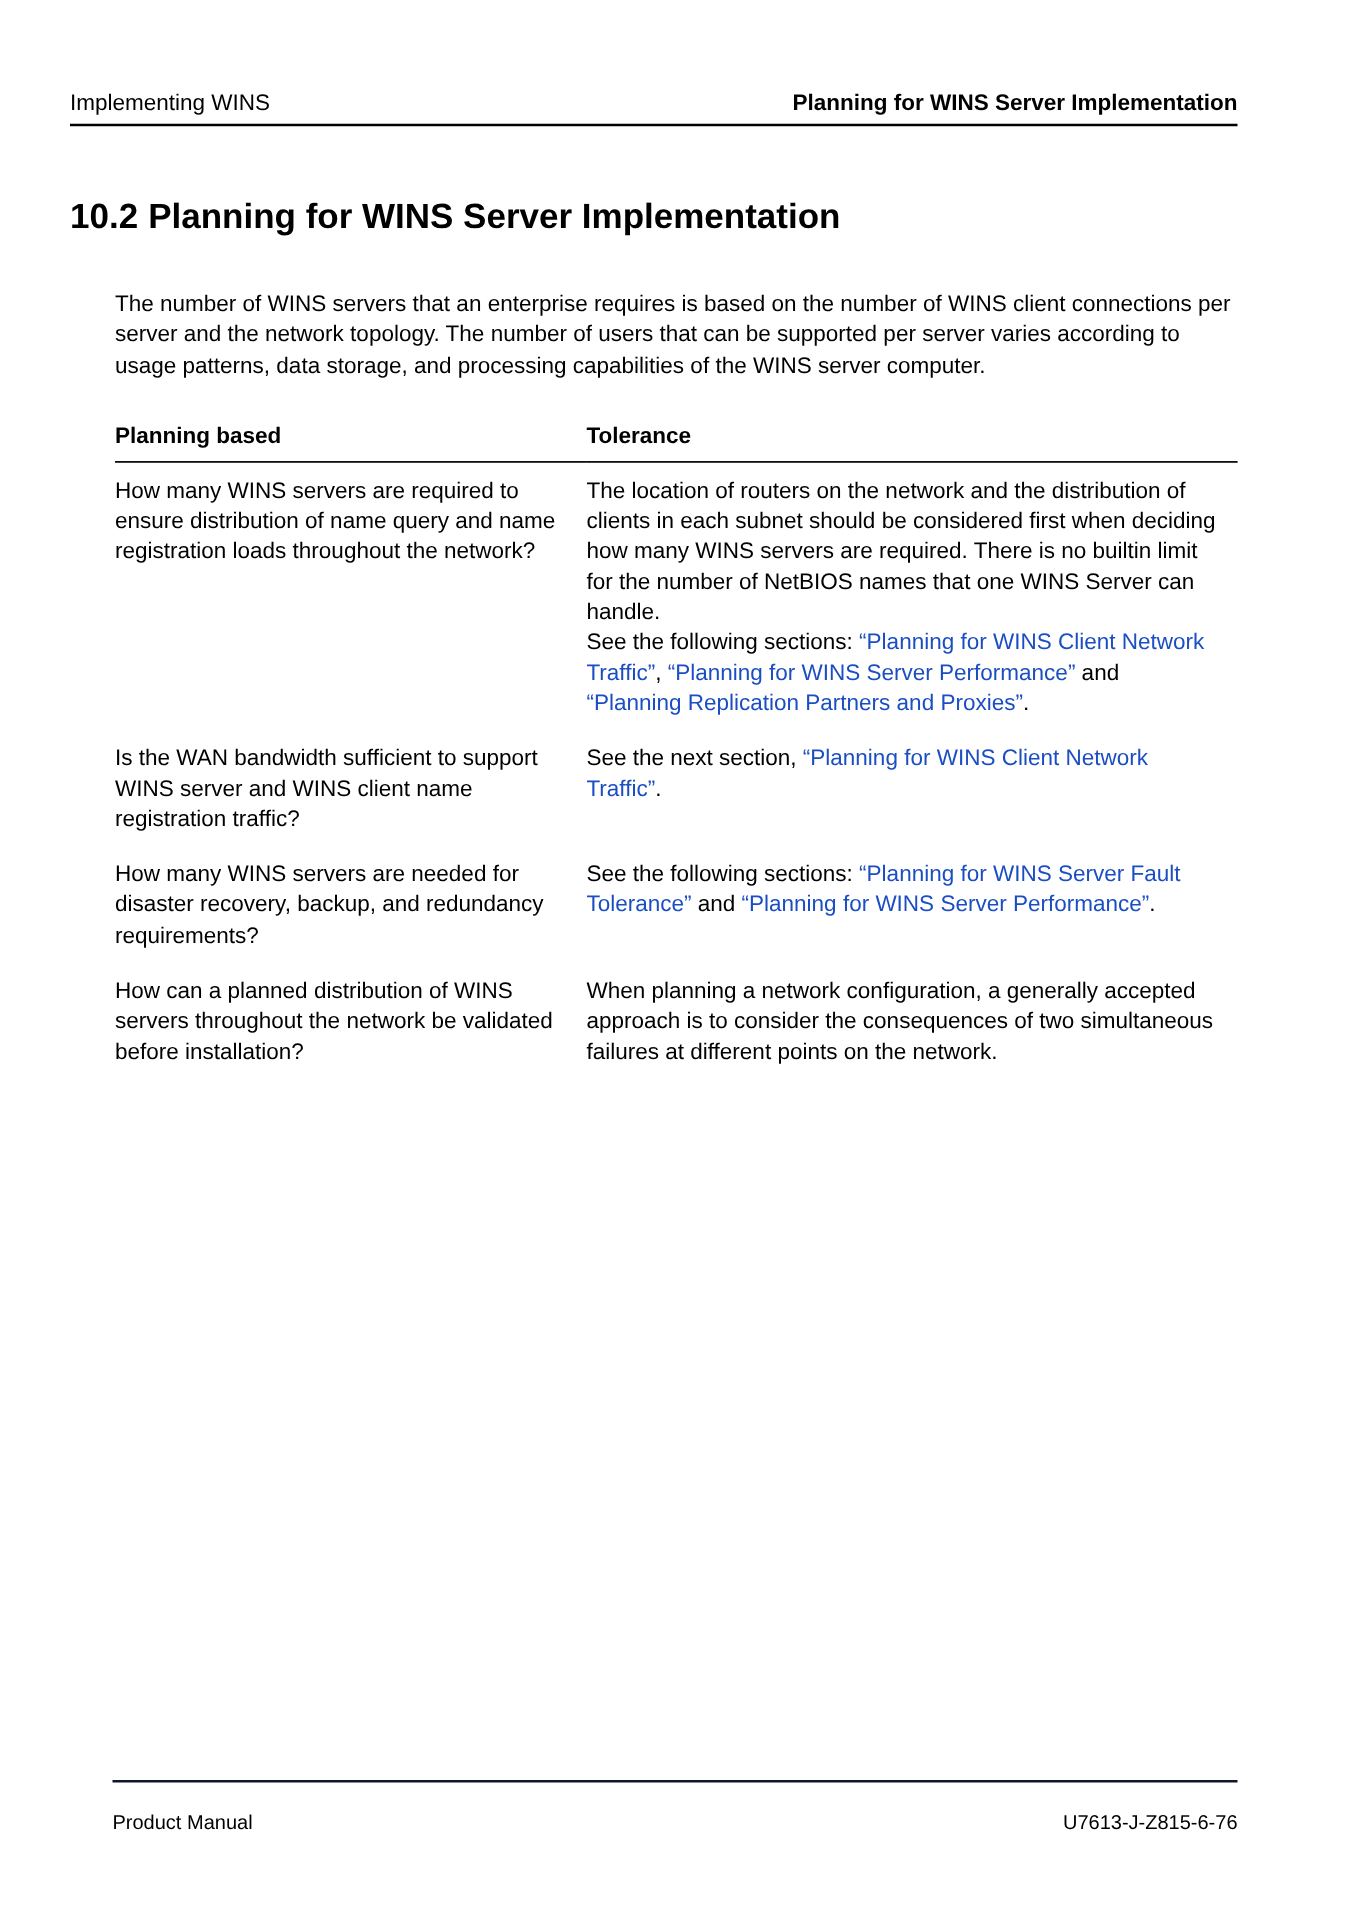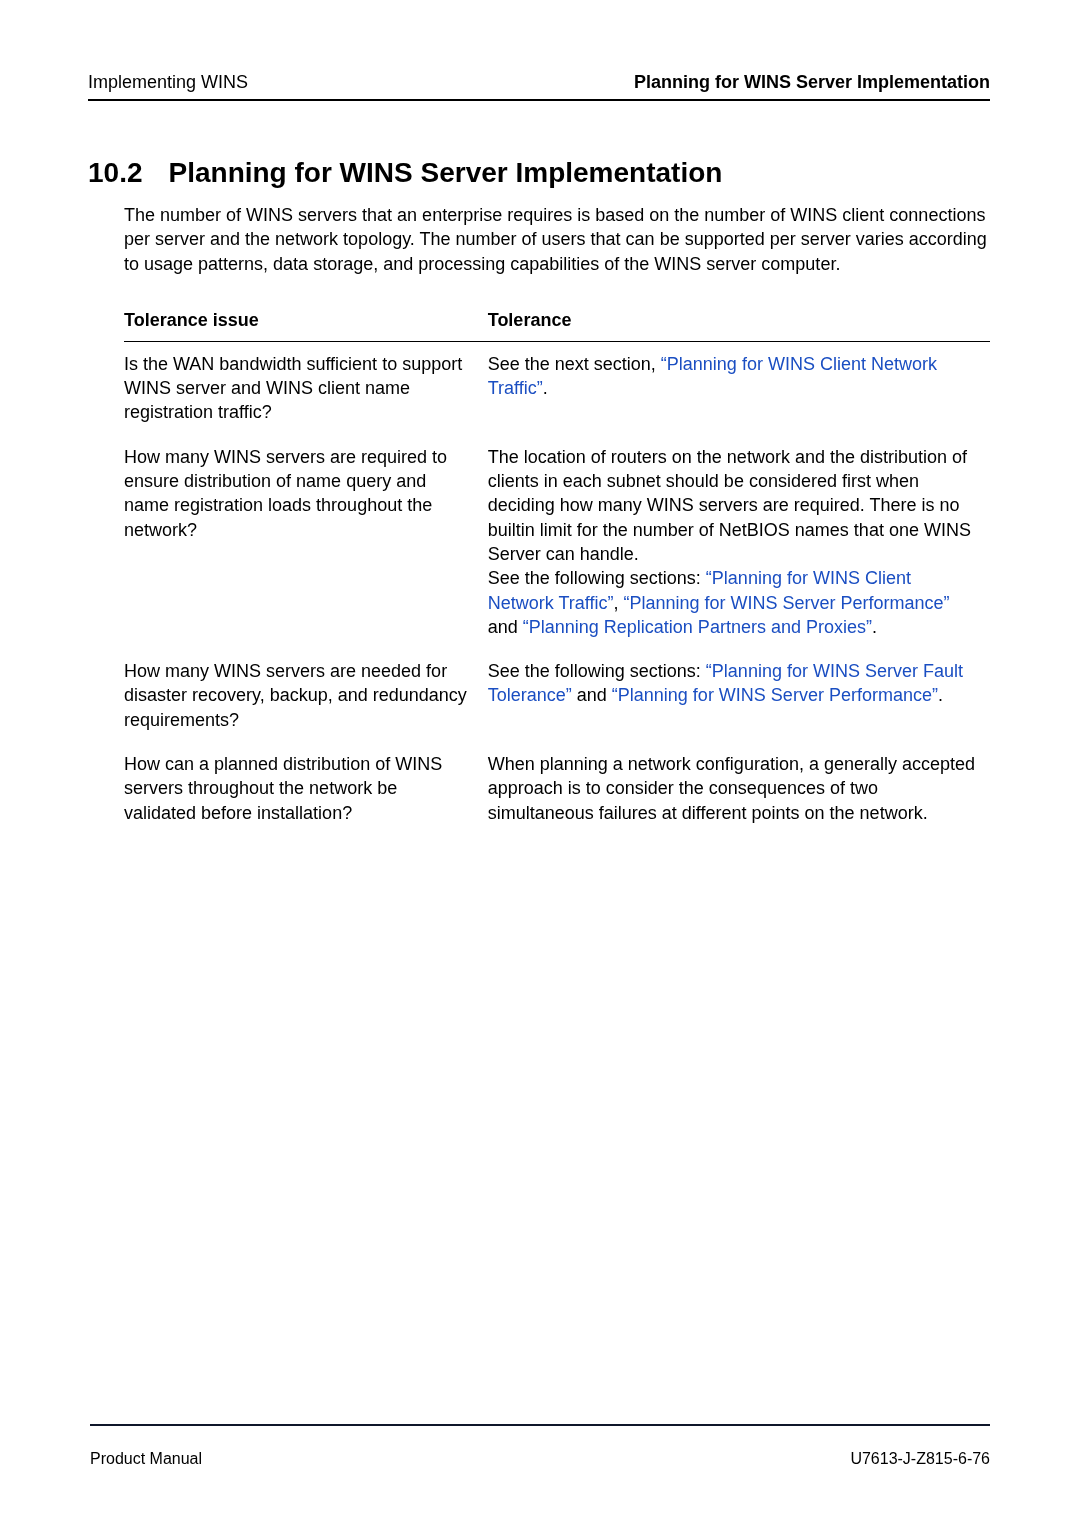--- a/index.html
+++ b/index.html
@@ -4,41 +4,41 @@
 <style>
   * { box-sizing: border-box; margin: 0; padding: 0; }
   html, body { width: 1080px; height: 1528px; }
   body {
     font-family: Arial, Helvetica, sans-serif;
     background: #fff;
     color: #000;
     position: relative;
   }
   .page {
-    padding: 72px 90px 0 88px;
+    padding: 72px 90px 0 56px;
   }
   .running-head {
     display: flex;
     justify-content: space-between;
     align-items: baseline;
     border-bottom: 2px solid #000;
     padding-bottom: 6px;
     margin-bottom: 56px;
     font-size: 18px;
   }
   .running-head .left { font-weight: 400; }
   .running-head .right { font-weight: 700; }
 
   .section-heading {
     display: flex;
-    gap: 26px;
+    gap: 8px;
     font-size: 28px;
     font-weight: 700;
     margin-left: 0;
-    margin-bottom: 14px;
+    margin-bottom: 42px;
   }
 
   .body-indent {
     margin-left: 36px;
   }
 
   p.body {
     font-size: 18px;
     line-height: 1.35;
     margin-bottom: 20px;
@@ -98,36 +98,36 @@
   <div class="body-indent">
     <p class="body">The number of WINS servers that an enterprise requires is based on the number of WINS client connections per server and the network topology. The number of users that can be supported per server varies according to usage patterns, data storage, and processing capabilities of the WINS server computer.</p>
 
     <table class="plan">
       <colgroup>
           <col class="issue">
           <col class="guide">
         </colgroup>
       <thead>
         <tr>
-          <th>Tolerance issue</th>
+          <th>Planning based</th>
           <th>Tolerance</th>
         </tr>
       </thead>
       <tbody>
         <tr>
-          <td>Is the WAN bandwidth sufficient to support WINS server and WINS client name registration traffic?</td>
-          <td>
-            <span>See the next section, </span><span class="link">“Planning for WINS Client Network Traffic”</span><span>.</span>
-          </td>
-        </tr>
-        <tr>
           <td>How many WINS servers are required to ensure distribution of name query and name registration loads throughout the network?</td>
           <td>
             <span>The location of routers on the network and the distribution of clients in each subnet should be considered first when deciding how many WINS servers are required. There is no builtin limit for the number of NetBIOS names that one WINS Server can handle.</span><br>
             <span>See the following sections: </span><span class="link">“Planning for WINS Client Network Traffic”</span><span>, </span><span class="link">“Planning for WINS Server Performance”</span><span> and </span><span class="link">“Planning Replication Partners and Proxies”</span><span>.</span>
+          </td>
+        </tr>
+        <tr>
+          <td>Is the WAN bandwidth sufficient to support WINS server and WINS client name registration traffic?</td>
+          <td>
+            <span>See the next section, </span><span class="link">“Planning for WINS Client Network Traffic”</span><span>.</span>
           </td>
         </tr>
         <tr>
           <td>How many WINS servers are needed for disaster recovery, backup, and redundancy requirements?</td>
           <td>
             <span>See the following sections: </span><span class="link">“Planning for WINS Server Fault Tolerance”</span><span> and </span><span class="link">“Planning for WINS Server Performance”</span><span>.</span>
           </td>
         </tr>
         <tr>
           <td>How can a planned distribution of WINS servers throughout the network be validated before installation?</td>

